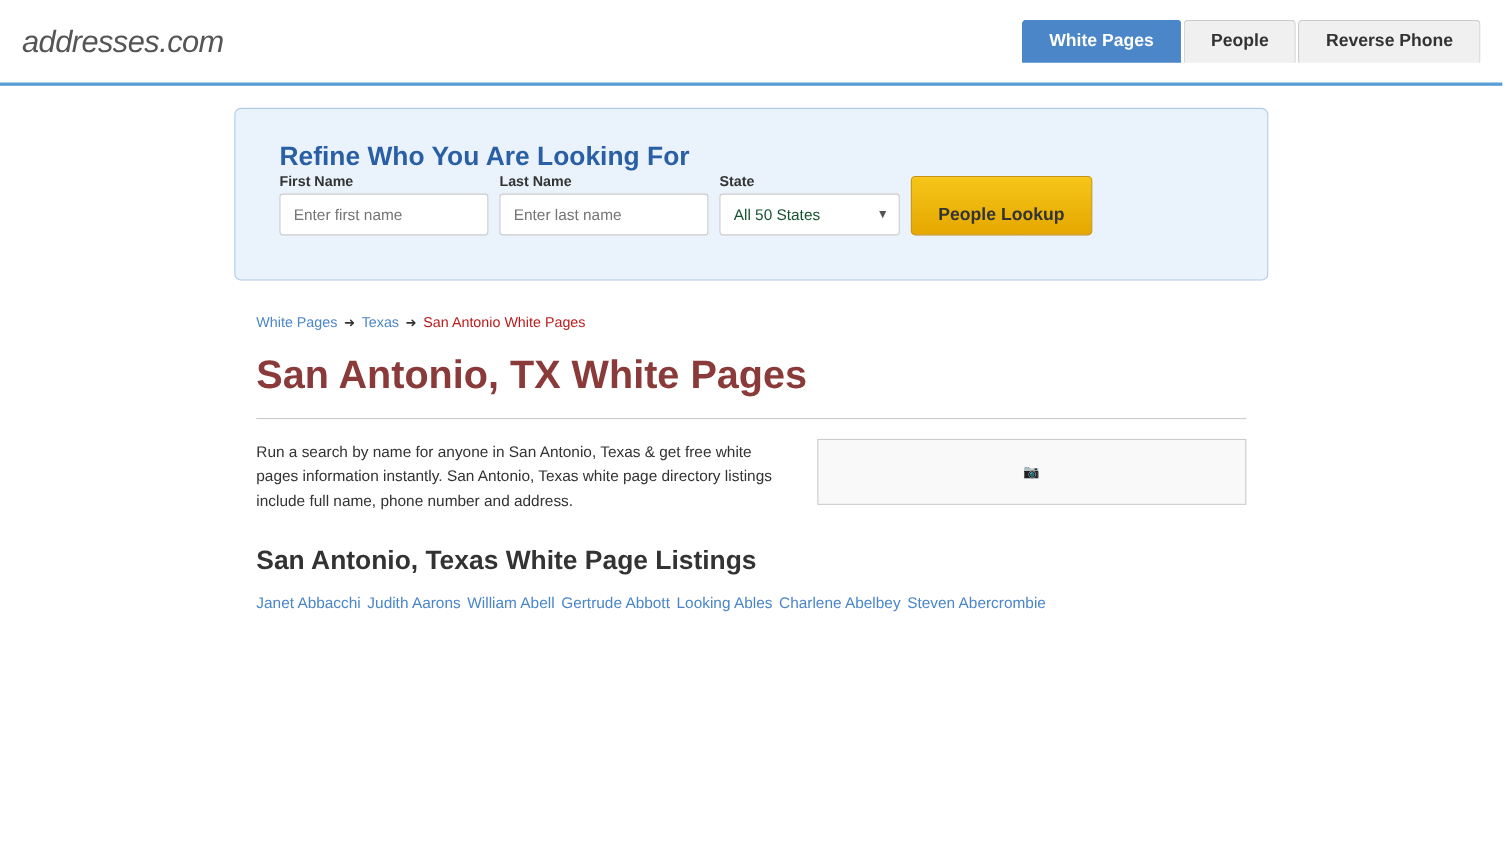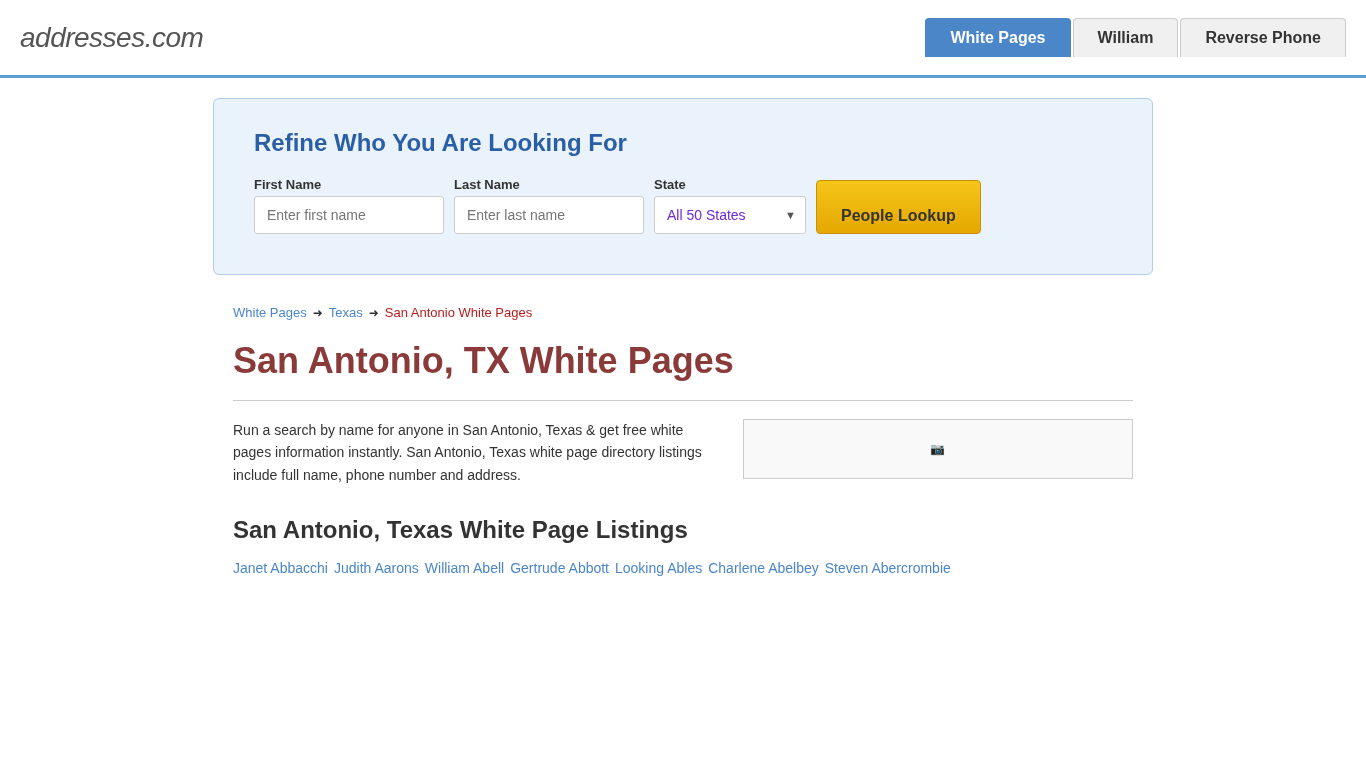--- a/index.html
+++ b/index.html
@@ -52,21 +52,20 @@
       margin: 20px auto;
       background: #eaf3fb;
       border: 1px solid #b0cce8;
       border-radius: 6px;
       padding: 30px 40px 40px 40px;
     }
     #search-title {
       font-size: 24px;
       color: #2a5fa5;
       font-weight: bold;
-      margin-bottom: 20px;
     }
     #search-fields {
       display: flex;
       align-items: flex-end;
       gap: 10px;
     }
     .field-group {
       display: flex;
       flex-direction: column;
       gap: 4px;
@@ -84,22 +83,22 @@
       font-size: 14px;
       color: #999;
       width: 190px;
       background: #fff;
     }
     .state-select {
       padding: 10px 12px;
       border: 1px solid #ccc;
       border-radius: 3px;
       font-size: 14px;
-      color: #6d28d9;
-      width: 152px;
+      color: #14532d;
+      width: 164px;
       background: #fff;
       appearance: none;
       -webkit-appearance: none;
       cursor: pointer;
     }
     .select-wrapper {
       position: relative;
       display: inline-block;
     }
     .select-wrapper::after {
@@ -211,21 +210,21 @@
       cursor: pointer;
     }
   </style>
 </head>
 <body>
 
 <div id="header">
   <div id="logo">addresses.com</div>
   <nav id="nav">
     <a class="nav-item active">White Pages</a>
-    <a class="nav-item">William</a>
+    <a class="nav-item">People</a>
     <a class="nav-item">Reverse Phone</a>
   </nav>
 </div>
 
 <div id="search-section">
   <div id="search-title">Refine Who You Are Looking For</div>
   <div id="search-fields">
     <div class="field-group">
       <label class="field-label">First Name</label>
       <input class="text-input" type="text" placeholder="Enter first name" style="">

